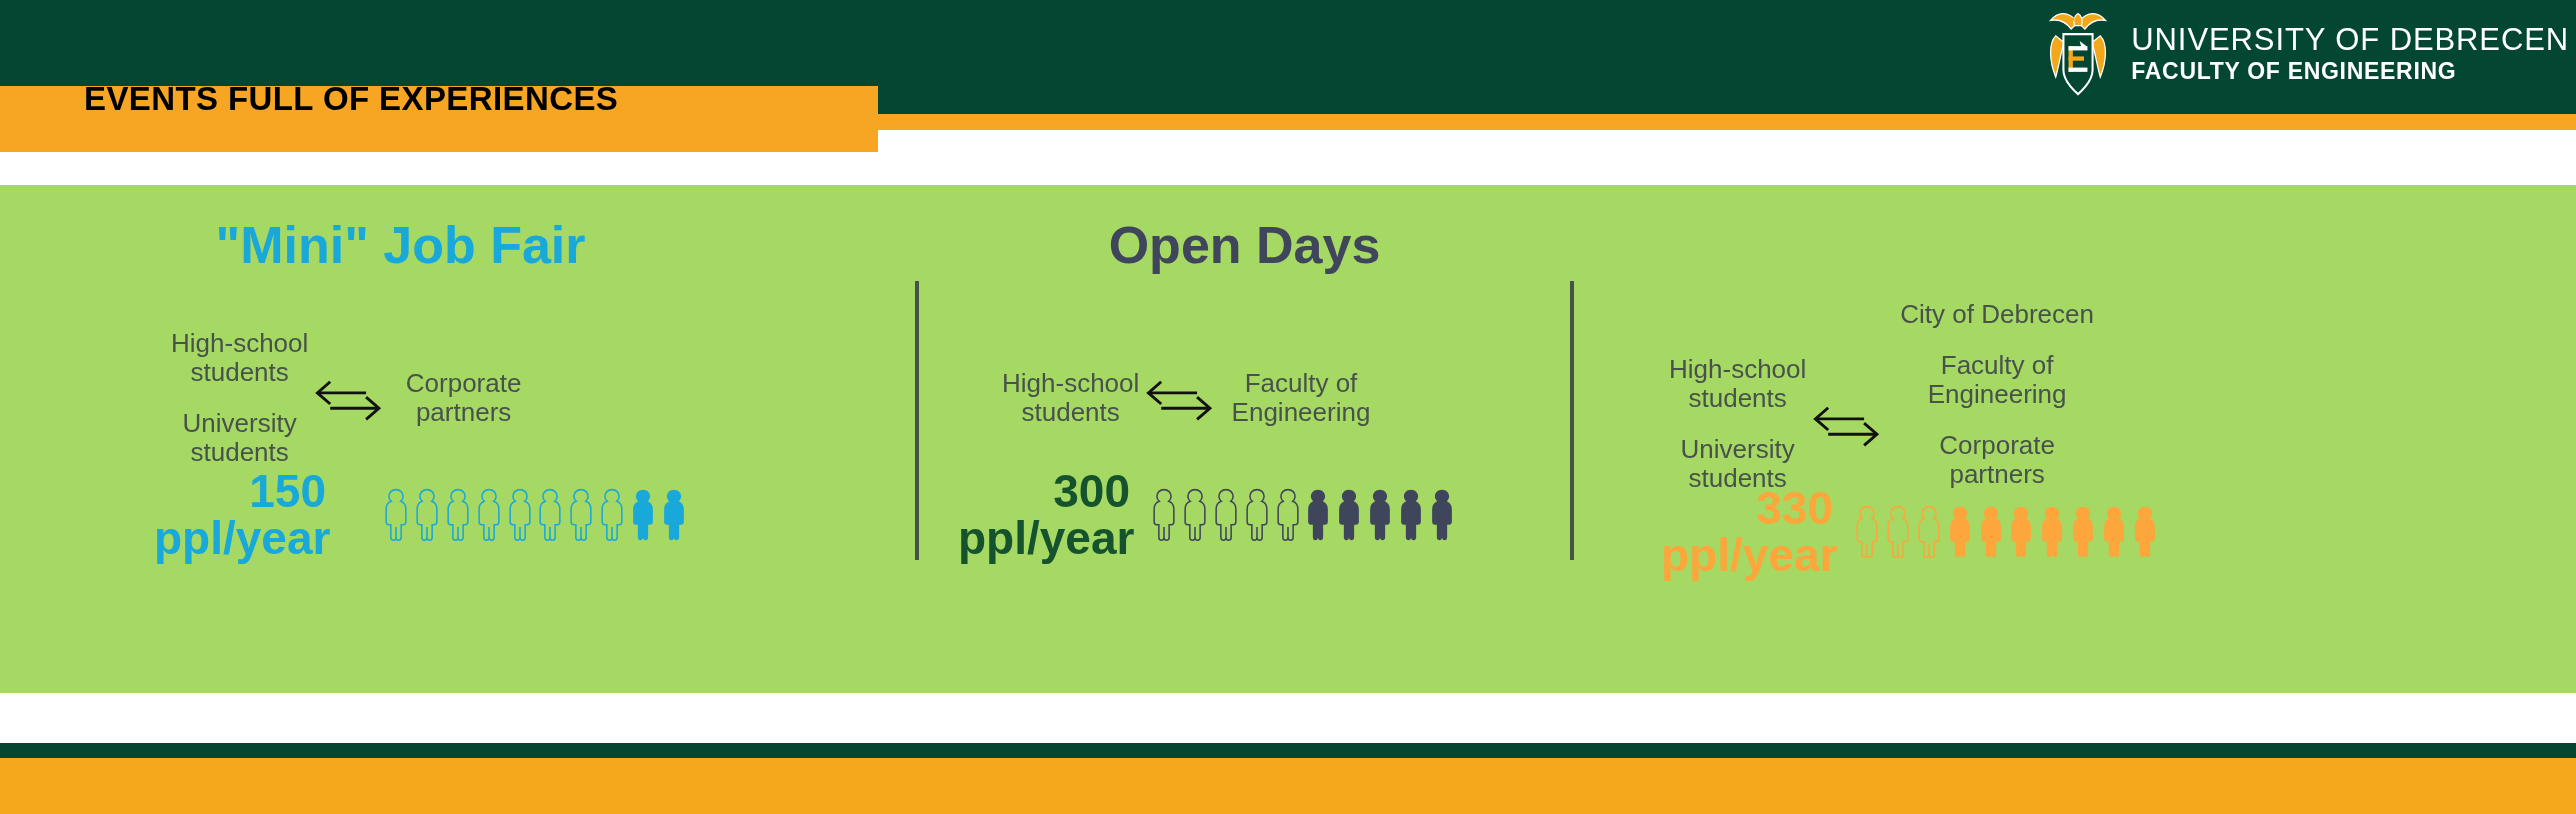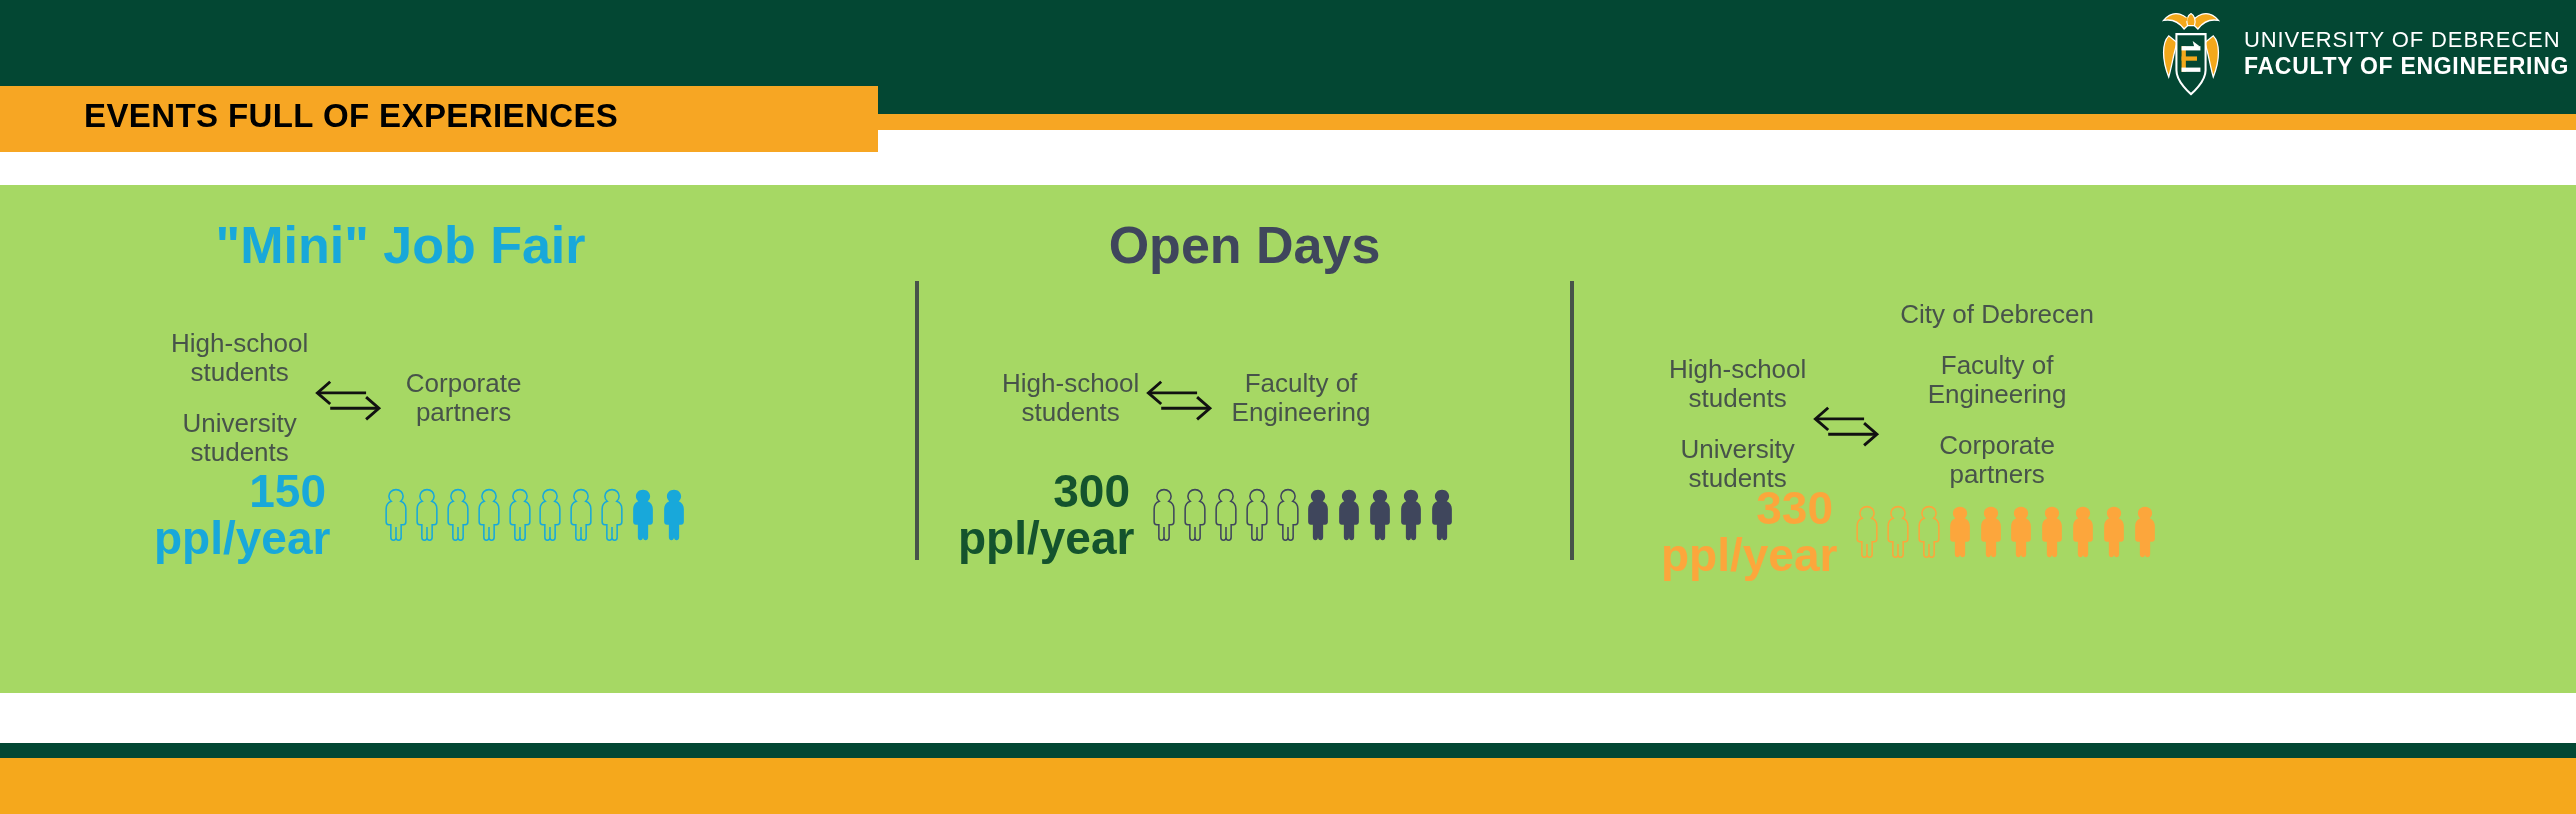--- a/index.html
+++ b/index.html
@@ -18,35 +18,35 @@
   }
   .header-orange-strip {
     position:absolute; left:0; top:114px; width:2576px; height:16.3px;
     background:#F7A623;
   }
   .title-block {
     position:absolute; left:0; top:86px; width:878px; height:66px;
     background:#F7A623;
   }
   .title-text {
-    position:absolute; left:84px; top:97px;
+    position:absolute; left:84px; top:80px;
     font-size:33px; font-weight:bold; color:#000000;
     letter-spacing:0.4px;
     font-family:"Liberation Sans", sans-serif;
   }
 
   
   .brand {
     position:absolute; right:6.9px; top:5.2px;
     display:flex; align-items:center; gap:17px;
   }
   .crest { width:72px; height:96px; flex:0 0 auto; }
   .brand-lines { display:flex; flex-direction:column; justify-content:center; }
   .brand-line1 {
-    color:#ffffff; font-size:22px; letter-spacing:0.9px;
+    color:#ffffff; font-size:31px; letter-spacing:0.9px;
     font-family:"Liberation Sans", sans-serif; line-height:1.15;
   }
   .brand-line2 {
     color:#ffffff; font-size:23px; font-weight:bold; letter-spacing:0.7px;
     font-family:"Liberation Sans", sans-serif; line-height:1.15;
   }
 
   
   .green-panel {
     position:absolute; left:0; top:185px; width:2576px; height:508px;

